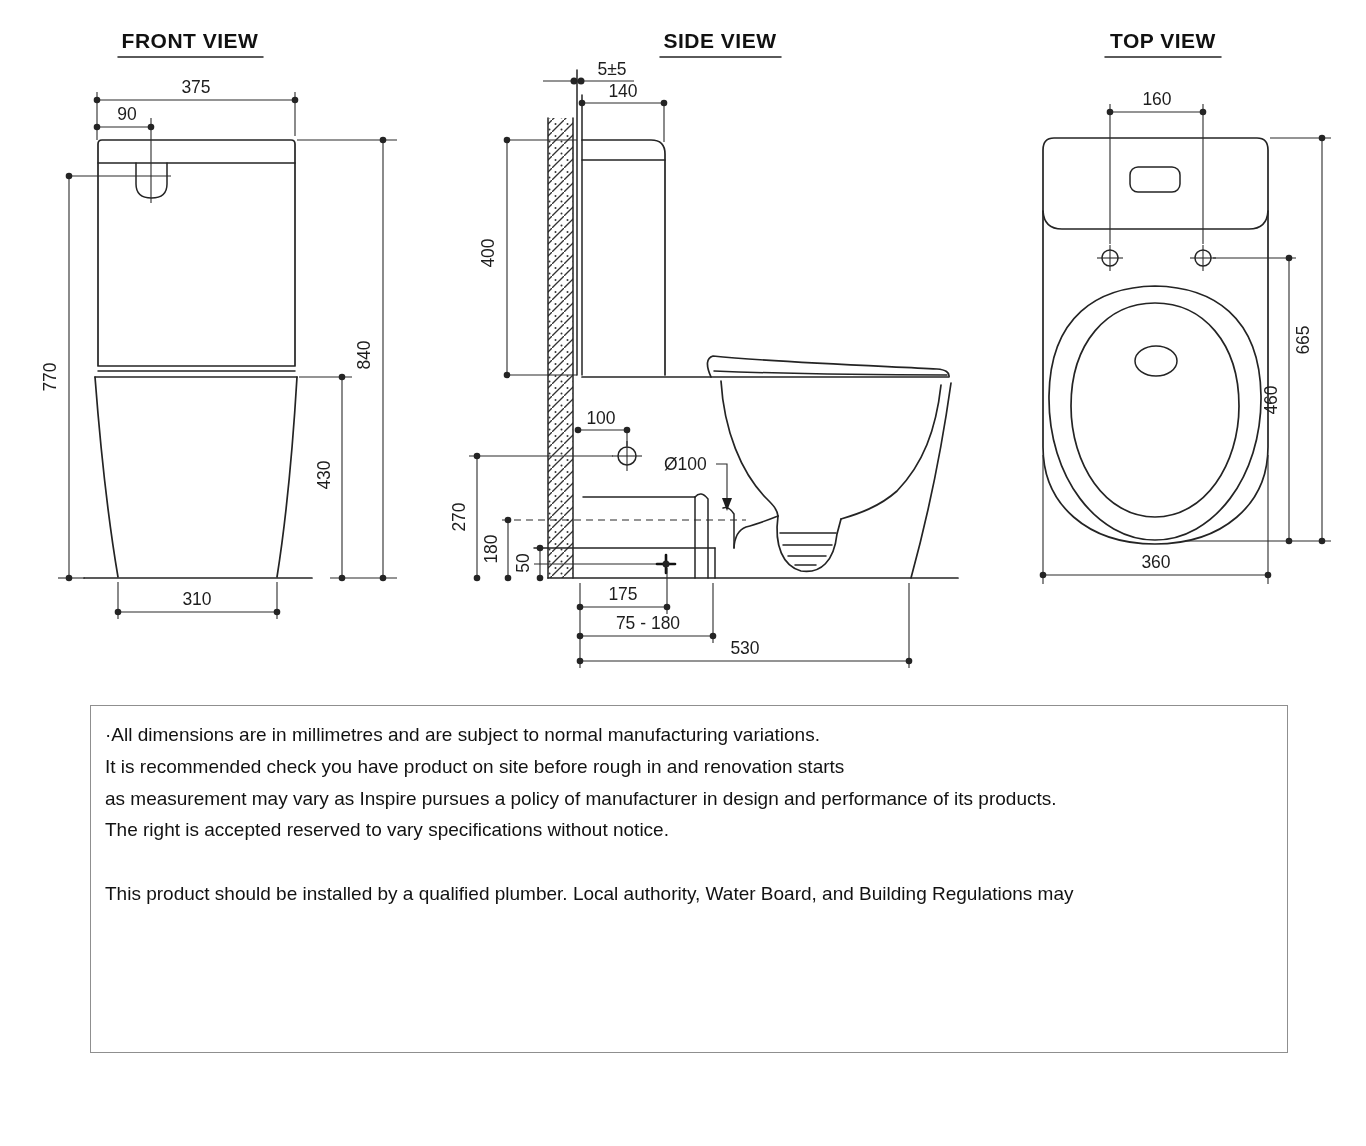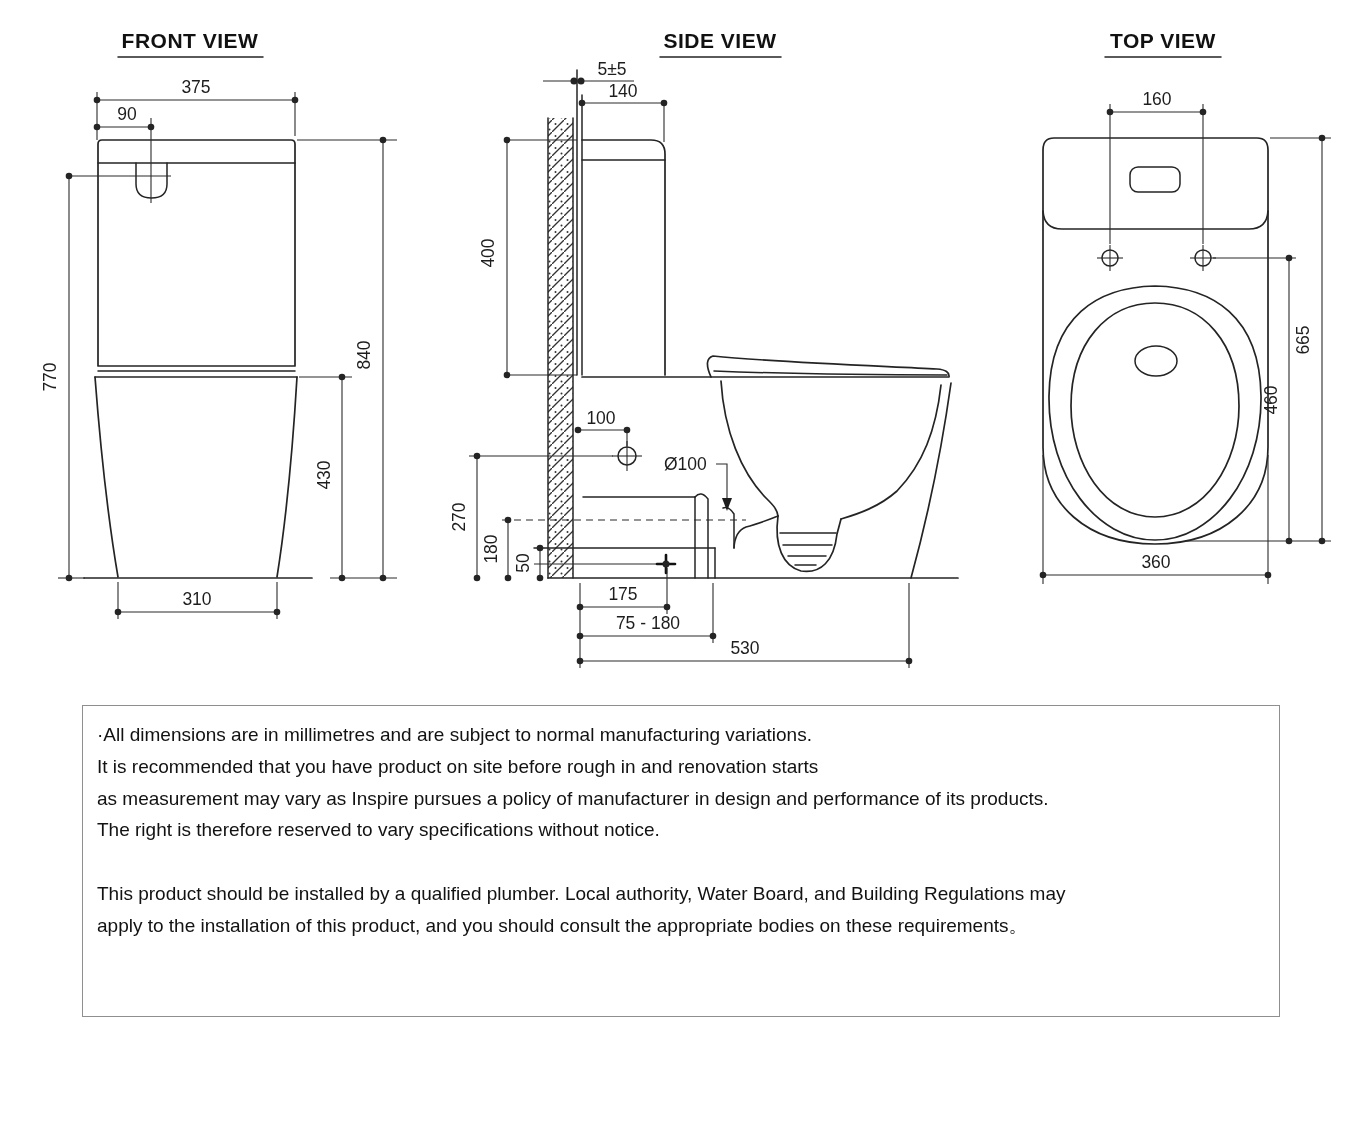--- a/index.html
+++ b/index.html
@@ -9,21 +9,21 @@
   
   .o{stroke:#242424;stroke-width:1.7;fill:none;stroke-linecap:round;stroke-linejoin:round;}
   .o2{stroke:#242424;stroke-width:1.5;fill:none;stroke-linecap:round;stroke-linejoin:round;}
   .d{stroke:#2b2b2b;stroke-width:1.1;fill:none;stroke-linecap:butt;}
   .dd{stroke:#2b2b2b;stroke-width:1.1;fill:none;stroke-dasharray:7 5;}
   .dot{fill:#242424;stroke:none;}
   .xh{stroke:#111;stroke-width:2.6;fill:none;stroke-linecap:round;}
   .dim{font:17.5px "Liberation Sans",sans-serif;fill:#1d1d1d;}
   .vtitle{font:bold 21px "Liberation Sans",sans-serif;fill:#111;letter-spacing:.5px;}
   
-  .notes{position:absolute;left:82px;top:705px;width:1198px;height:312px;
+  .notes{position:absolute;left:90px;top:705px;width:1198px;height:348px;
          border:1.4px solid #8f8f8f;box-sizing:border-box;padding:13px 0 0 14px;}
   .notes p{margin:0;font-size:19px;line-height:31.8px;color:#121212;white-space:nowrap;}
   .notes .spacer{height:31.8px;}
 </style>
 </head>
 <body>
 
 <div id="stage">
 
 <svg width="1366" height="700" viewBox="0 0 1366 700">
@@ -295,21 +295,20 @@
       <line class="d" x1="1043" y1="575" x2="1268" y2="575"></line>
       <circle class="dot" cx="1043" cy="575" r="3.3"></circle>
           <circle class="dot" cx="1268" cy="575" r="3.3"></circle>
       <text class="dim" x="1156" y="568" text-anchor="middle">360</text>
     </g>
   </g>
 </svg>
 
 <div class="notes">
   <p>·All dimensions are in millimetres and are subject to normal manufacturing variations.</p>
-  <p>It is recommended that you have product on site before rough in and renovation starts</p>
+  <p>It is recommended check you have product on site before rough in and renovation starts</p>
   <p>as measurement may vary as Inspire pursues a policy of manufacturer in design and performance of its products.</p>
-  <p>The right is therefore reserved to vary specifications without notice.</p>
+  <p>The right is accepted reserved to vary specifications without notice.</p>
   <div class="spacer"></div>
   <p>This product should be installed by a qualified plumber. Local authority, Water Board, and Building Regulations may</p>
-  <p>apply to the installation of this product, and you should consult the appropriate bodies on these requirements。</p>
 </div>
 
 </div>
 
 </body></html>

